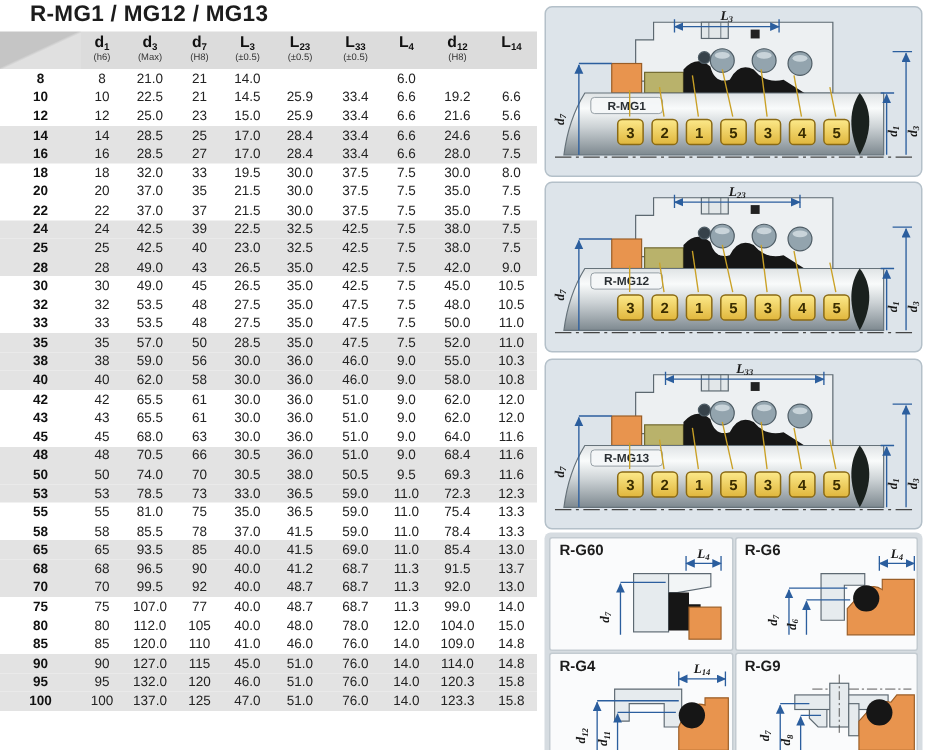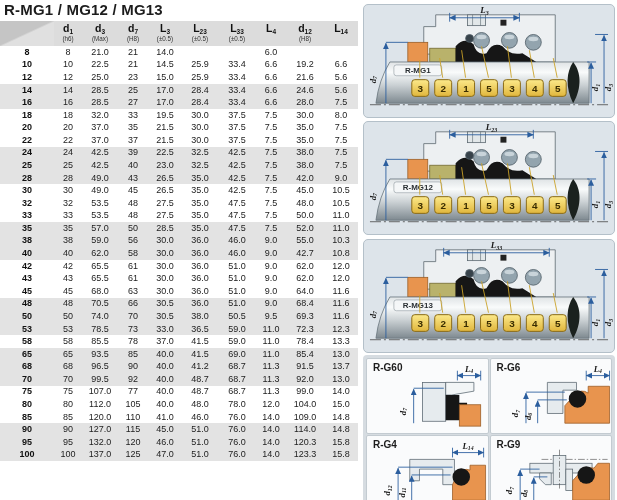--- a/index.html
+++ b/index.html
@@ -1,18 +1,18 @@
 <!DOCTYPE html>
 <html><head>
 <meta charset="utf-8">
 <style>
   html,body{margin:0;padding:0;background:#fff}
   .page{position:relative;width:617px;height:500px;background:#ffffff;overflow:hidden;
         font-family:"Liberation Sans","DejaVu Sans",sans-serif}
-  .title{position:absolute;top:1px;left:4px;margin:0;font-size:15px;font-weight:bold;
+  .title{position:absolute;top:1px;left:20px;margin:0;font-size:15px;font-weight:bold;
          color:#1c1c1c;letter-spacing:.2px}
   
   table.dims{position:absolute;top:21px;left:0;width:358px;border-collapse:collapse;table-layout:fixed}
   table.dims th{background:#dcdcdc;height:23px;vertical-align:top;padding:2px 0 0;
                 font-size:10.5px;font-weight:bold;color:#111;line-height:1.02;text-align:center}
   table.dims th.corner{background:linear-gradient(to right bottom,#c5c5c5 48%,#e0e0e0 52%)}
   th .sx{font-size:6.5px;vertical-align:-2px;font-weight:bold}
   th .tol{display:block;font-size:6.3px;font-weight:normal;color:#333;margin-top:0px}
   table.dims td{height:12.58px;padding:0;font-size:9px;line-height:1;text-align:center;color:#222}
   table.dims tr.g td{background:#e3e3e3}
@@ -289,21 +289,21 @@
         </tr>
         <tr class="g">
           <td class="lbl">40</td>
           <td>40</td>
           <td>62.0</td>
           <td>58</td>
           <td>30.0</td>
           <td>36.0</td>
           <td>46.0</td>
           <td>9.0</td>
-          <td>42.7</td>
+          <td>58.0</td>
           <td>10.8</td>
         </tr>
         <tr>
           <td class="lbl">42</td>
           <td>42</td>
           <td>65.5</td>
           <td>61</td>
           <td>30.0</td>
           <td>36.0</td>
           <td>51.0</td>
@@ -363,20 +363,32 @@
           <td class="lbl">53</td>
           <td>53</td>
           <td>78.5</td>
           <td>73</td>
           <td>33.0</td>
           <td>36.5</td>
           <td>59.0</td>
           <td>11.0</td>
           <td>72.3</td>
           <td>12.3</td>
+        </tr>
+        <tr>
+          <td class="lbl">55</td>
+          <td>55</td>
+          <td>81.0</td>
+          <td>75</td>
+          <td>35.0</td>
+          <td>36.5</td>
+          <td>59.0</td>
+          <td>11.0</td>
+          <td>75.4</td>
+          <td>13.3</td>
         </tr>
         <tr>
           <td class="lbl">58</td>
           <td>58</td>
           <td>85.5</td>
           <td>78</td>
           <td>37.0</td>
           <td>41.5</td>
           <td>59.0</td>
           <td>11.0</td>

